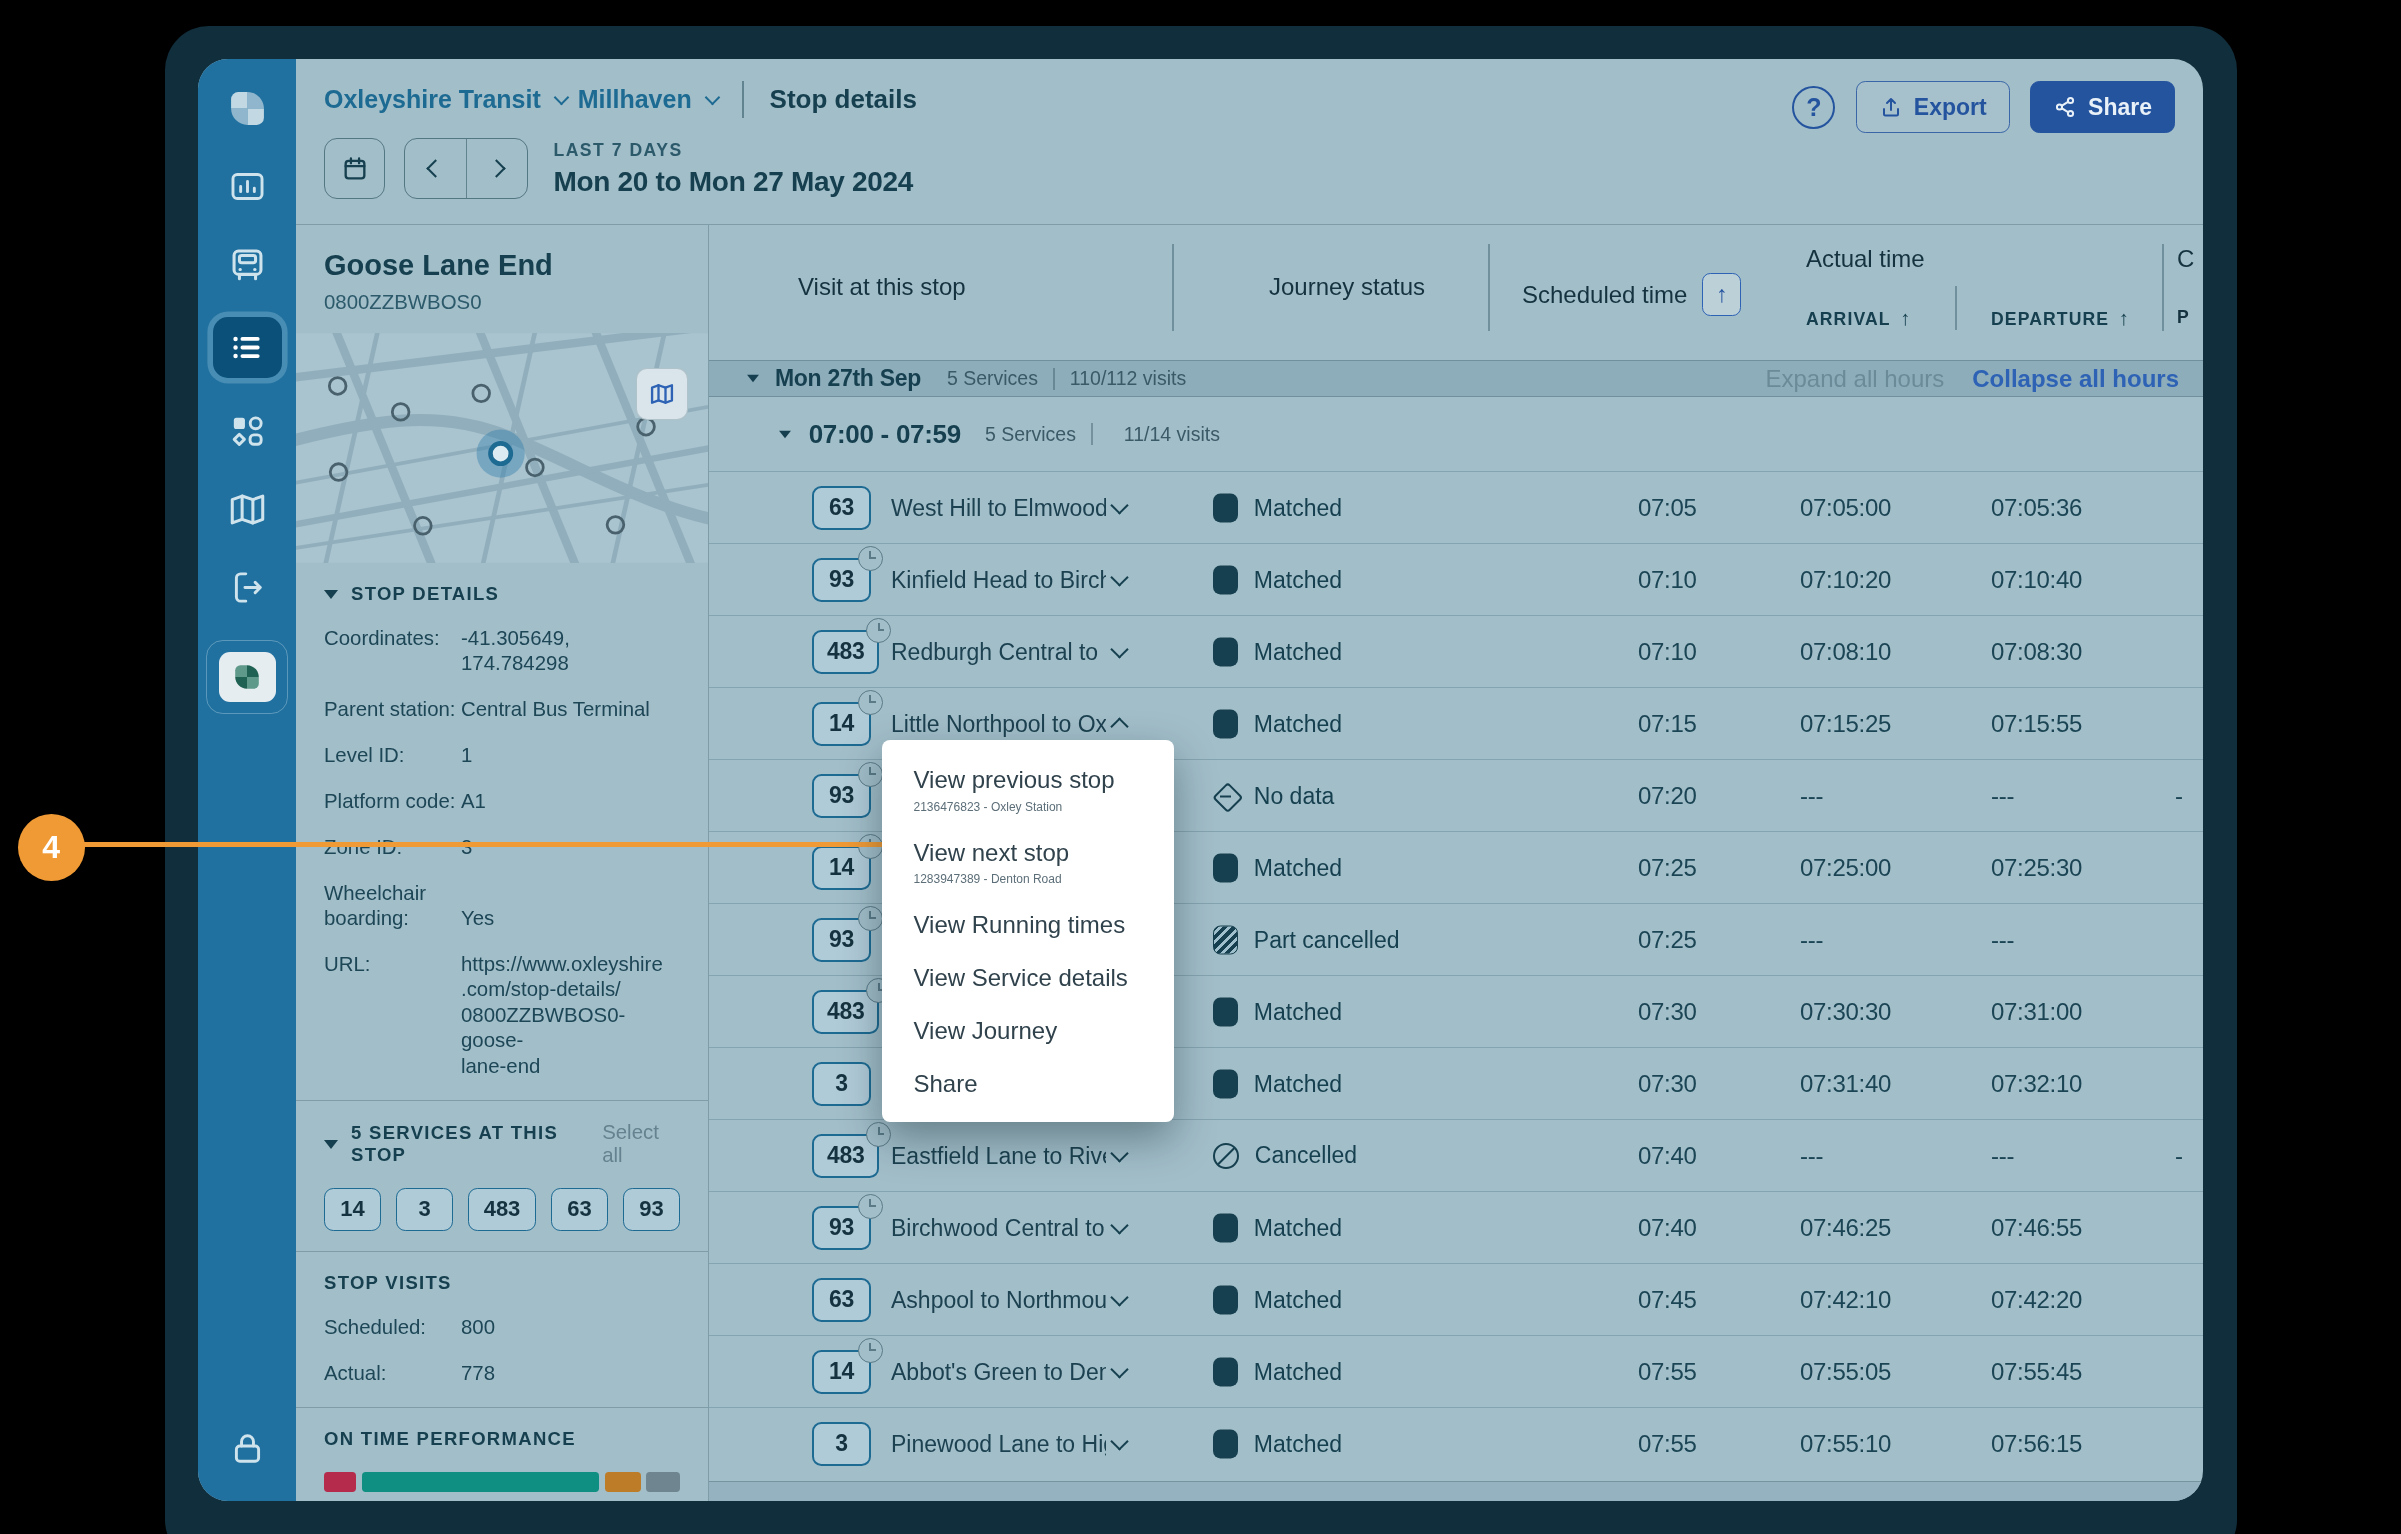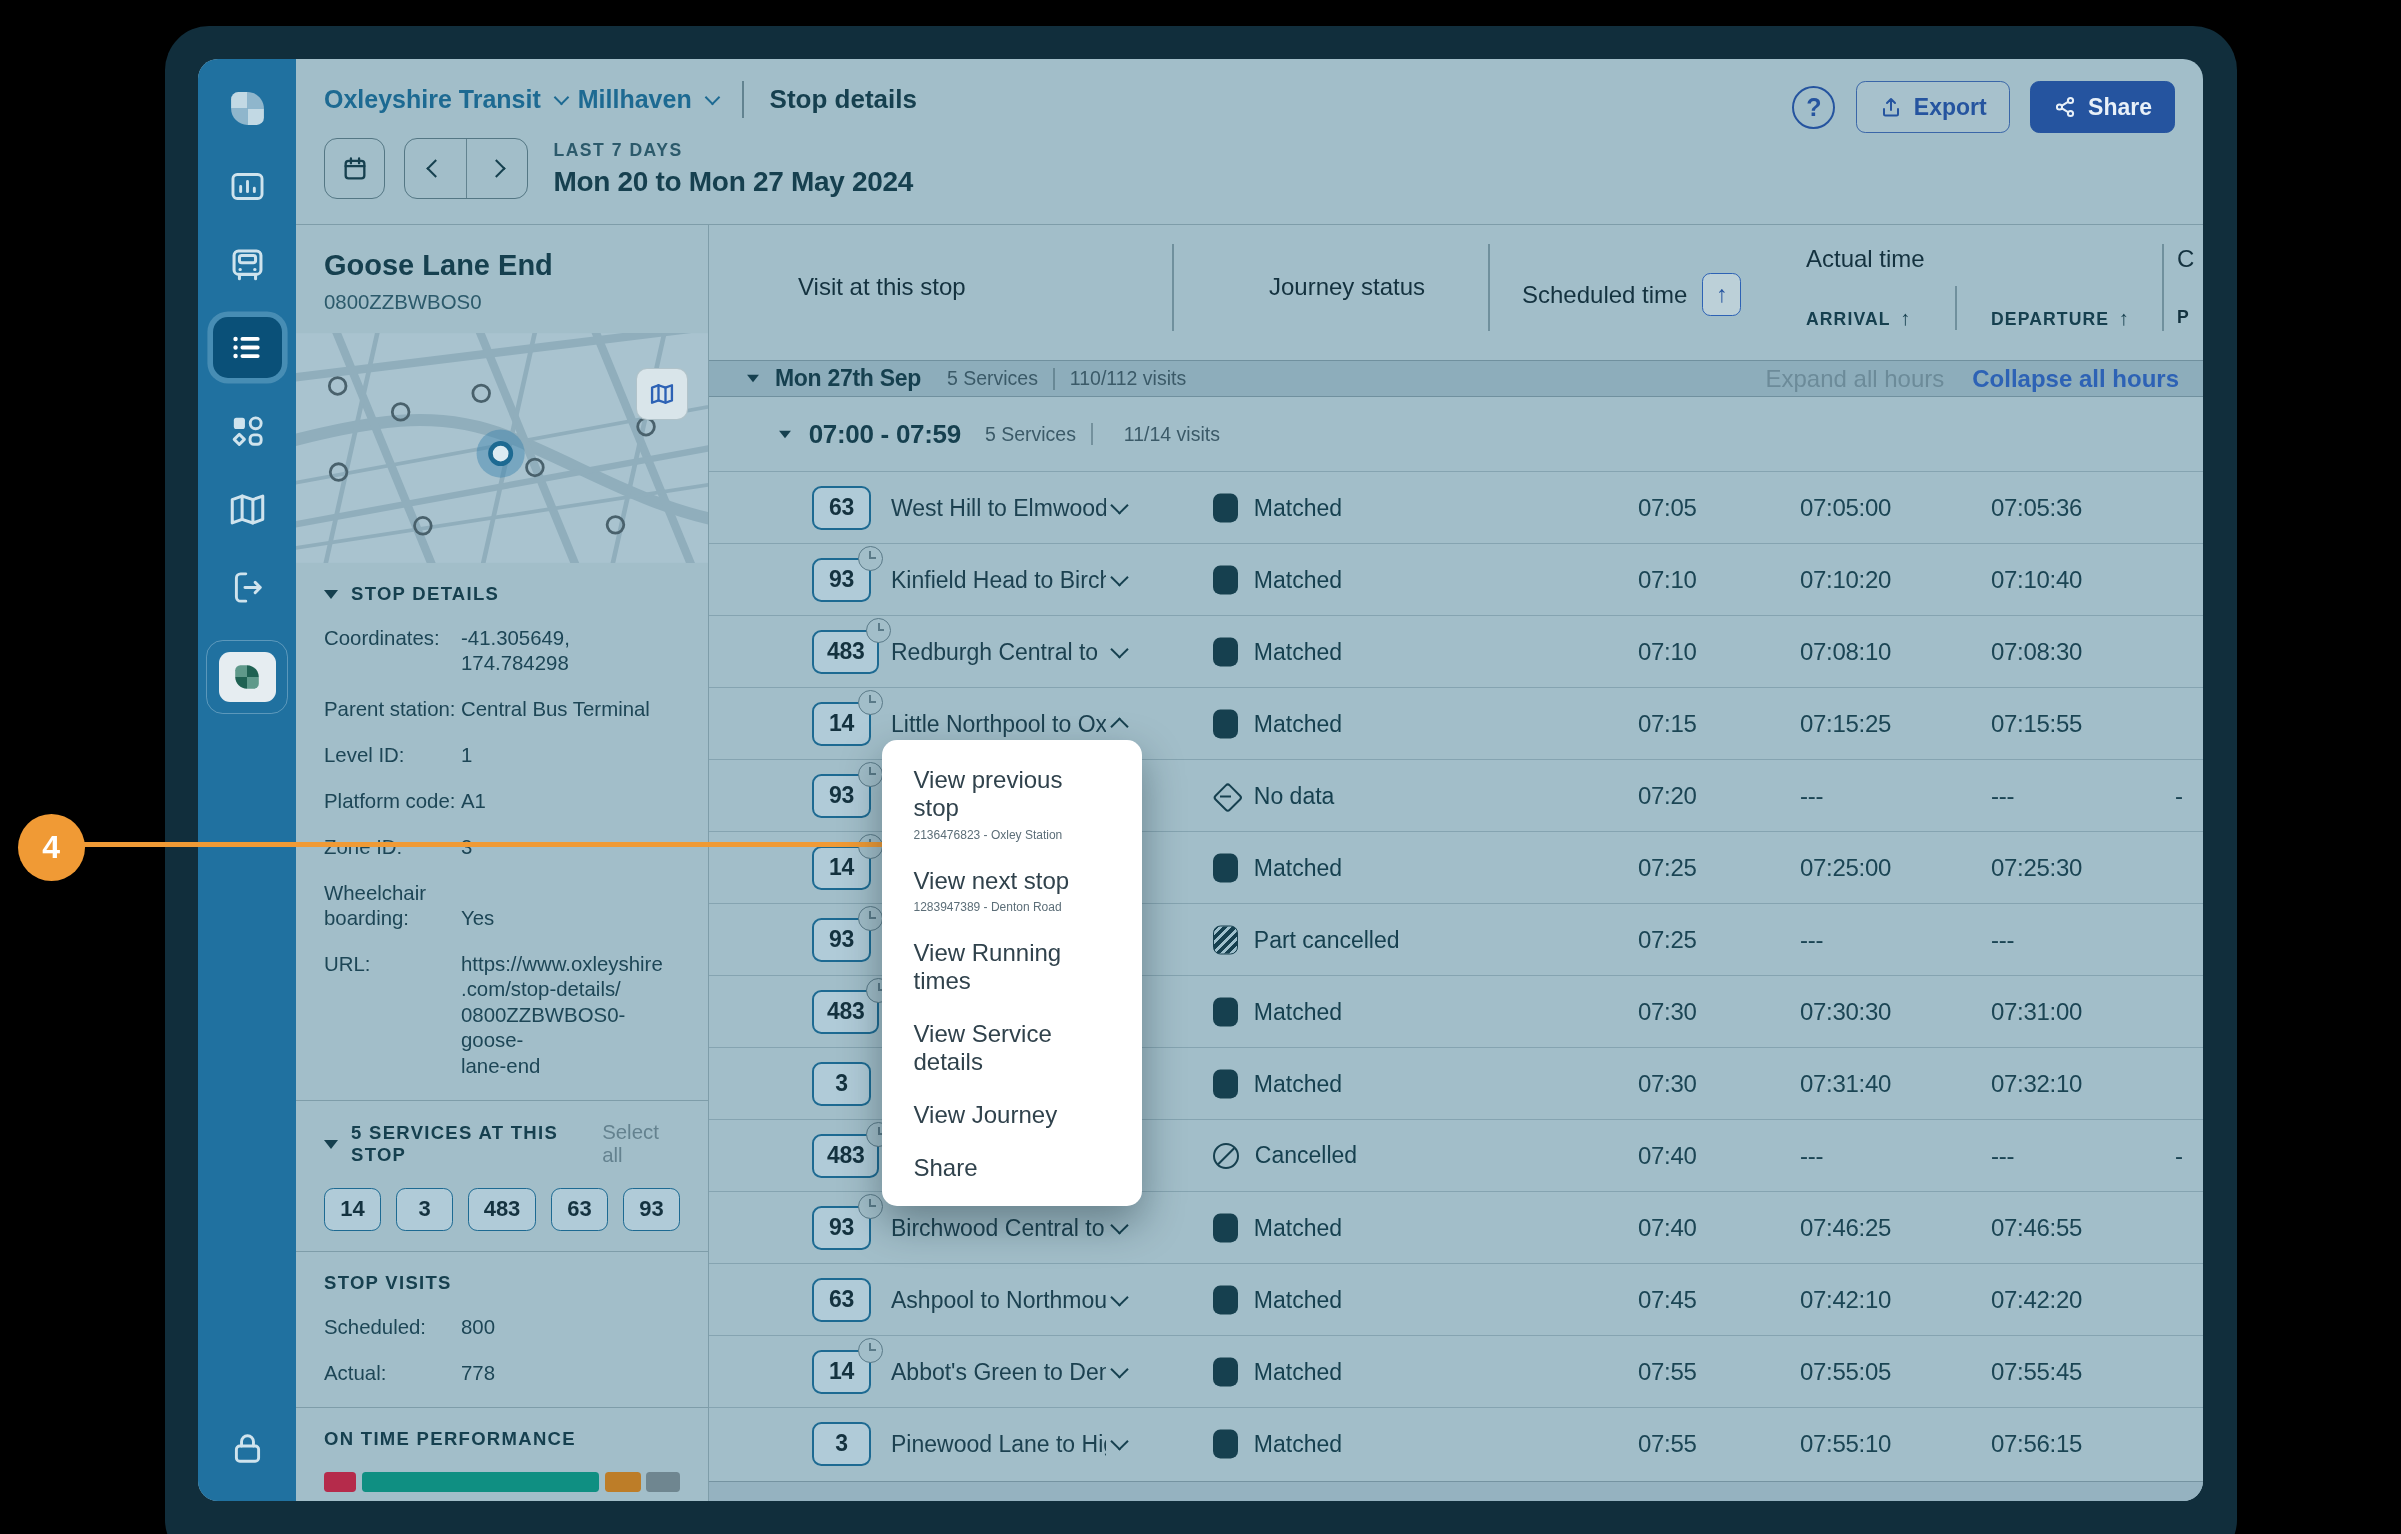--- a/index.html
+++ b/index.html
@@ -8,21 +8,21 @@
     --ink:#16404f; --ink2:#2c5a6b; --muted:#64828f;
     --blue:#2d62b5; --btn:#25549f; --teal:#1d6a92;
     --chipbg:#b0cbd8; --sep:rgba(110,142,156,.55); --hair:rgba(20,60,75,.25);
     --early:#b52b4b; --ontime:#0f8f82; --late:#bd7d28; --nd:#6f8690; --orange:#f09a35;
   }
   *{box-sizing:border-box;margin:0;padding:0}
   html,body{background:#000}
   body{font-family:"Liberation Sans","DejaVu Sans",sans-serif;color:var(--ink)}
   #stage{position:relative;width:2401px;height:1534px;background:#000;overflow:hidden}
   .frame{position:absolute;left:165px;top:26px;width:2072px;height:1538px;background:var(--frame);border-radius:44px}
-  .app{position:absolute;left:33px;top:33px;width:2005px;height:1442px;border-radius:20px;overflow:hidden;display:flex;background:var(--bg)}
+  .app{position:absolute;left:33px;top:33px;width:2005px;height:1442px;border-radius:30px;overflow:hidden;display:flex;background:var(--bg)}
   
   .sidebar{width:98px;background:var(--side);display:flex;flex-direction:column;align-items:center;padding:24px 0 28px;gap:28px;flex:none}
   .sico{width:50px;height:50px;display:flex;align-items:center;justify-content:center;flex:none}
   .sico svg{stroke:var(--sideink);fill:none;stroke-width:1.7;stroke-linecap:round;stroke-linejoin:round}
   .sel{width:69px;height:61px;background:#0a5078;border-radius:15px;box-shadow:0 0 0 5.6px rgba(137,186,214,.38)}
   .sel svg{stroke:#fff}
   .apptile{width:82px;height:74px;border:1.9px solid rgba(207,227,237,.35);border-radius:16.7px;display:flex;align-items:center;justify-content:center}
   .apptile-in{width:57px;height:50px;background:#e6edf1;border-radius:11px;display:flex;align-items:center;justify-content:center}
   .spring{flex:1}
   
@@ -133,21 +133,21 @@
   .st-ic[data-st="cancelled"]{border:2.3px solid var(--ink);border-radius:50%;width:26px;height:26px;margin-top:1.9px}
   .st-ic[data-st="cancelled"]::before{content:"";position:absolute;left:10.2px;top:-0.9px;width:2.3px;height:23px;background:var(--ink);transform:rotate(45deg)}
   .st-t{font-size:23px;color:var(--ink)}
   .t{position:absolute;top:50%;transform:translateY(-50%);font-size:24px;color:#1b4554;letter-spacing:-0.3px;white-space:nowrap}
   .sched{left:929px}
   .arr{left:1091px}
   .dep{left:1282px}
   .extra{left:1466px}
   .nextband{height:20.4px;background:var(--nextband);border-top:0.9px solid rgba(70,100,115,.4);flex:none}
   
-  .menu{position:absolute;left:882px;top:740px;width:260px;background:#fff;border-radius:15px;box-shadow:0 16.7px 41px rgba(8,28,38,.38);padding:26px 0 24px;z-index:40}
+  .menu{position:absolute;left:882px;top:740px;width:292px;background:#fff;border-radius:8px;box-shadow:0 16.7px 41px rgba(8,28,38,.38);padding:26px 0 24px;z-index:40}
   .mi{padding:0 31.5px;margin-bottom:25px;cursor:default}
   .mi:last-child{margin-bottom:0}
   .mi .ml{font-size:24px;color:#30424c}
   .mi .ms{font-size:12px;color:#5c6e78;margin-top:5.6px}
   .mi .ms:empty{display:none}
   
   .callout-line{position:absolute;left:82px;top:842px;width:800px;height:4.6px;background:var(--orange);z-index:30}
   .callout-badge{position:absolute;left:17.6px;top:814px;width:67px;height:67px;border-radius:50%;background:var(--orange);display:flex;align-items:center;justify-content:center;color:#fff;font-size:32px;font-weight:700;z-index:31}
 </style>
 </head>

